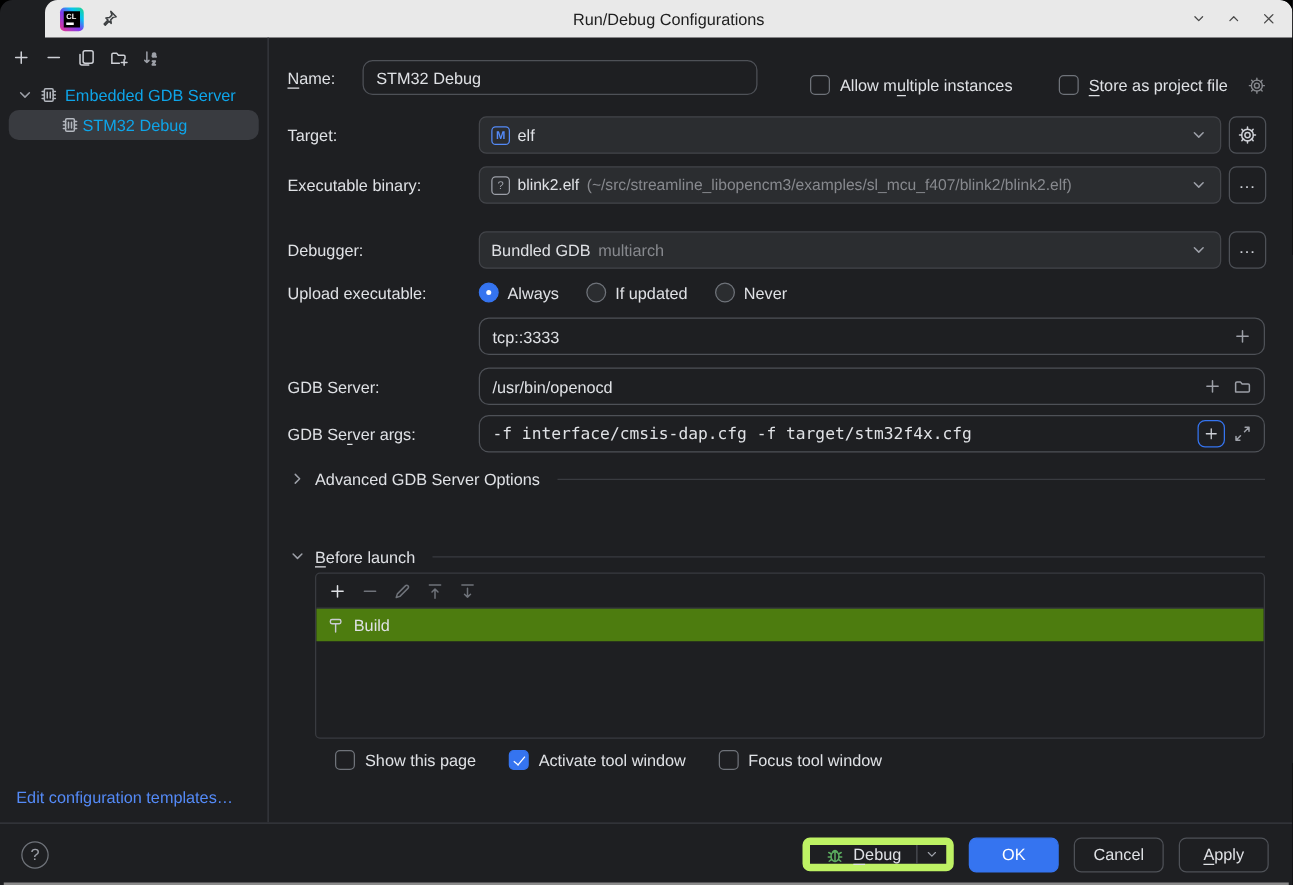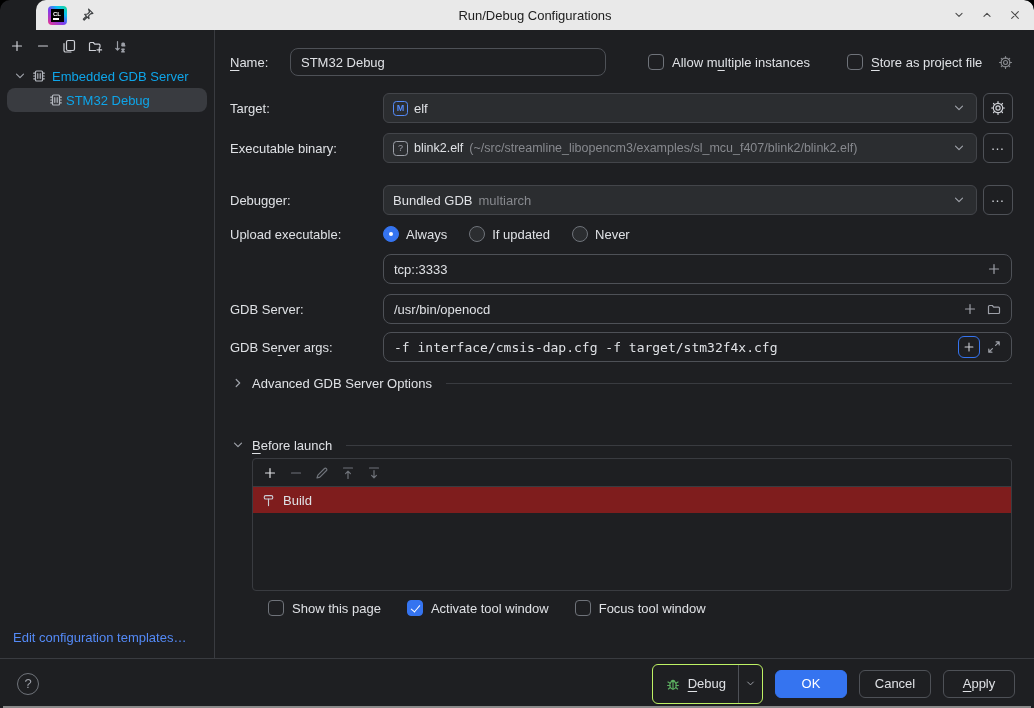--- a/index.html
+++ b/index.html
@@ -68,21 +68,21 @@
   .boxicon { display:inline-flex; align-items:center; justify-content:center; width:15px; height:15px;
              border:1.2px solid; border-radius:3.5px; font-size:9px; font-weight:bold; flex:none; }
   .m-icon { color:#548af7; }
   .bin-icon { color:#9da0a8; font-weight:normal; }
 
   .cb { width:16px; height:16px; border:1px solid #6f737a; border-radius:4px; background:transparent;
         position:relative; flex:none; }
   .cb.on { background:#3574f0; border-color:#3574f0; }
   .cb.on::after { content:""; position:absolute; left:5px; top:2px; width:4px; height:8px;
                   border:solid #fff; border-width:0 1.8px 1.8px 0; transform:rotate(40deg); }
-  .cbg { display:flex; align-items:center; gap:8px; }
+  .cbg { display:flex; align-items:flex-end; gap:8px; }
   .mini-gear { position:relative; color:#87898e; margin-left:8px; }
   .mini-gear::after { content:""; position:absolute; right:-6px; bottom:1px;
                       border:3px solid transparent; border-top-color:#87898e; }
 
   .radio { width:16px; height:16px; border:1px solid #6f737a; border-radius:50%; background:#2b2d30;
            position:relative; flex:none; }
   .radio.on { background:#3574f0; border-color:#3574f0; }
   .radio.on::after { content:""; position:absolute; left:5px; top:5px; width:4px; height:4px;
                      border-radius:50%; background:#fff; }
   .radio-row { position:absolute; left:167px; top:190px; height:28px; display:flex; align-items:center; gap:22px; }
@@ -96,39 +96,39 @@
               align-items:center; gap:6px; }
   .sec-head .chev { color:#9da0a8; }
   .hline { flex:1; height:1px; background:#393b40; margin-left:8px; }
 
   .bl-panel { position:absolute; left:36px; top:428px; width:760px; height:133px;
               border:1px solid #393b40; border-radius:4px; overflow:hidden; }
   .bl-toolbar { height:28px; border-bottom:1px solid #393b40; display:flex; align-items:center;
                 gap:10px; padding-left:9px; }
   .bl-toolbar .dis { color:#6f737a; }
   .bl-toolbar .en { color:#dfe1e5; }
-  .bl-row { height:26px; background:#7f1d1d; display:flex; align-items:center; gap:7px;
+  .bl-row { height:26px; background:#4d7c0f; display:flex; align-items:center; gap:7px;
             padding:0 8px; color:#dfe1e5; }
   .bl-row .ic { color:#c9ccd3; width:15px; height:15px; }
 
   .bottom-cbs { position:absolute; left:52px; top:568px; height:20px; display:flex;
                 align-items:center; gap:26px; }
 
   
   .footer { position:absolute; bottom:0; left:0; right:0; height:50px; border-top:1px solid #393b40;
             background:#1e1f22; display:flex; align-items:center; padding:0 19px 0 17px;
             font-size:13px; color:#dfe1e5; }
   .help { width:22px; height:22px; border:1px solid #6f737a; border-radius:50%; color:#9da0a8;
           display:flex; align-items:center; justify-content:center; font-size:13px; }
   .f-right { margin-left:auto; display:flex; gap:12px; align-items:center; }
   .btn { height:28px; min-width:72px; border:1px solid #4e5157; border-radius:6px; background:#1e1f22;
          color:#dfe1e5; font-size:13px; display:inline-flex; align-items:center; justify-content:center;
          padding:0 14px; }
   .btn.primary { background:#3574f0; border-color:#3574f0; color:#fff; }
-  .split { display:flex; align-items:stretch; height:40px; border:1px solid #bef264; border-radius:6px; }
+  .split { display:flex; align-items:stretch; height:27px; border:6px solid #bef264; border-radius:6px; }
   .split-main { display:flex; align-items:center; gap:7px; padding:0 12px; }
   .split-main .ic { color:#5cad60; }
   .split-arrow { width:24px; border-left:1px solid #4e5157; display:flex; align-items:center;
                  justify-content:center; color:#9da0a8; }
 </style>
 </head>
 <body>
 
 <svg width="0" height="0" style="position:absolute">
   <defs>

